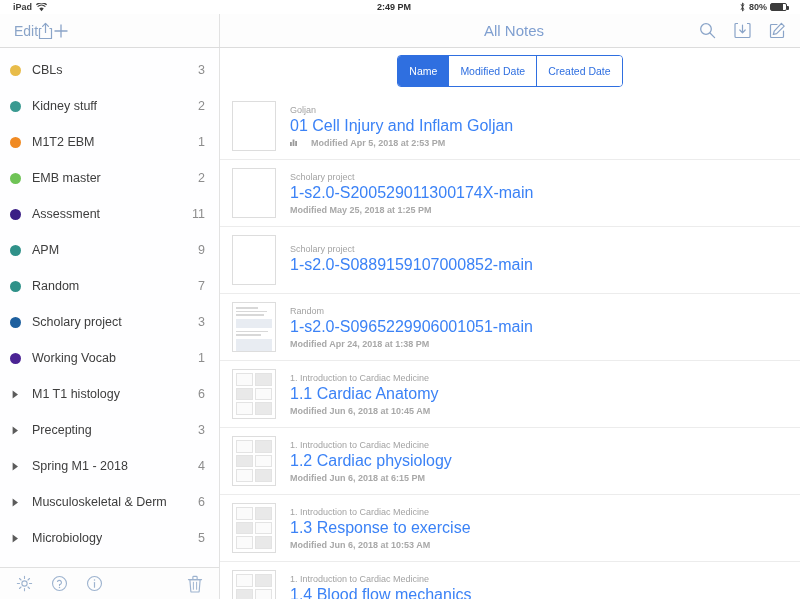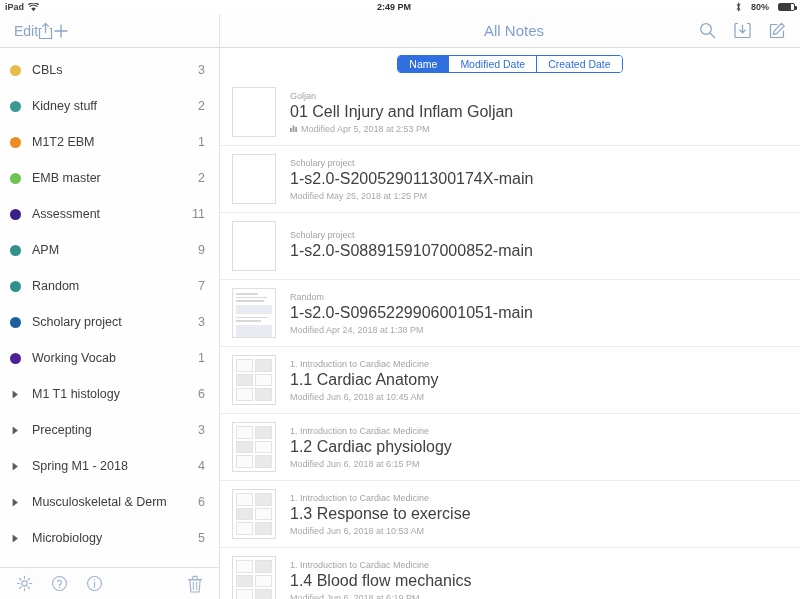--- a/index.html
+++ b/index.html
@@ -10,31 +10,31 @@
     overflow: hidden;
     -webkit-font-smoothing: antialiased;
   }
   #app { position: relative; width: 800px; height: 599px; display: flex; flex-direction: column; }
 
   
   .statusbar {
     height: 14px; flex: 0 0 14px;
     display: flex; align-items: center;
     font-size: 9px; color: #3c3c3c;
-    padding: 0 5px; background: #fff;
+    padding: 0 13px; background: #fff;
     position: relative;
   }
   .sb-left { display: flex; align-items: center; gap: 4px; }
   .sb-center {
     position: absolute; left: 0; right: 12px; text-align: center;
     font-size: 9px; font-weight: bold; color: #2d2d2d;
     pointer-events: none;
   }
   .sb-right {
-    margin-left: auto; display: flex; align-items: center; gap: 9px;
+    margin-left: auto; display: flex; align-items: center; gap: 3px;
     font-size: 9px; font-weight: bold; z-index: 2;
   }
   .sb-ipad { font-size: 9px; font-weight: bold; }
   .wifi-ico { display: inline-block; }
   .bt-ico { display: inline-block; }
   .battery {
     width: 17px; height: 8px; border: 1px solid #3c3c3c; border-radius: 2px;
     position: relative; display: inline-block;
   }
   .battery::after {
@@ -110,21 +110,21 @@
   .tb-spacer { margin-left: auto; }
 
   
   .notes-pane {
     flex: 1; background: #ffffff;
     display: flex; flex-direction: column; min-width: 0; min-height: 0;
   }
   .seg-wrap { display: flex; justify-content: center; padding: 7px 0 6px; }
   .segmented {
     display: flex; border: 1px solid #2f6fe0; border-radius: 4px; overflow: hidden;
-    height: 18px;
+    height: 32px;
   }
   .seg {
     font-size: 10.5px; padding: 0 11px; display: flex; align-items: center;
     color: #2f6fe0; background: #fff; cursor: pointer;
     border-right: 1px solid #2f6fe0; white-space: nowrap;
   }
   .seg:last-child { border-right: none; }
   .seg.active { background: #2f6fe0; color: #fff; }
 
   .notes-list { flex: 1; overflow: hidden; }
@@ -145,25 +145,25 @@
   .thumb.grid {
     display: grid; grid-template-columns: 1fr 1fr; grid-template-rows: 1fr 1fr 1fr;
     gap: 2px; padding: 3px;
   }
   .thumb.grid span { border: 1px solid #e3e3e3; background: #fbfbfb; }
   .thumb.grid span.fill { background: #e9e9e9; }
   .thumb.blank { background: #fff; }
   .note-text { min-width: 0; flex: 1; }
   .note-folder { font-size: 9px; color: #a3a3a3; margin-bottom: 1px; }
   .note-title {
-    font-size: 16px; color: #404040; line-height: 1.25;
+    font-size: 16px; color: #3b82f6; line-height: 1.25;
     white-space: nowrap; overflow: hidden; text-overflow: ellipsis;
     margin-bottom: 2px;
   }
-  .note-meta { font-size: 9px; color: #a8a8a8; display: flex; align-items: flex-start; gap: 3px; }
+  .note-meta { font-size: 9px; color: #a8a8a8; display: flex; align-items: flex-start; gap: 13px; font-weight: bold; }
   .badge-ico { display: inline-flex; }
 </style>
 </head>
 <body>
 
 <div id="app">
 
   <div class="statusbar">
     <div class="sb-left">
       <span class="sb-ipad">iPad</span>

